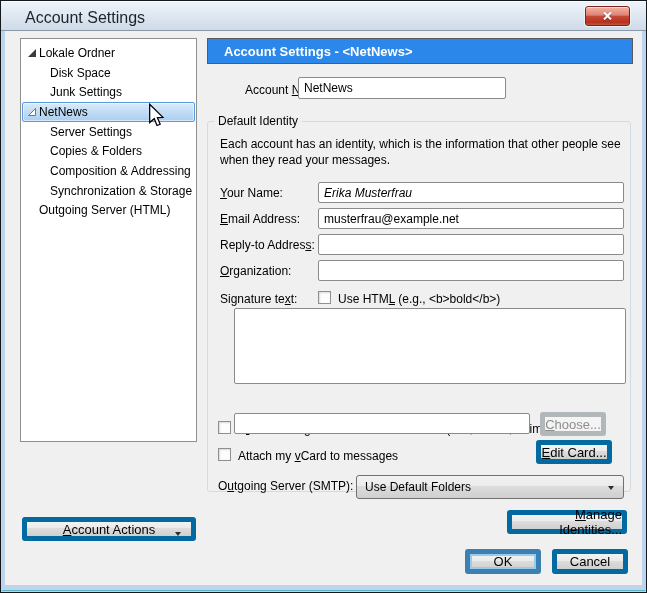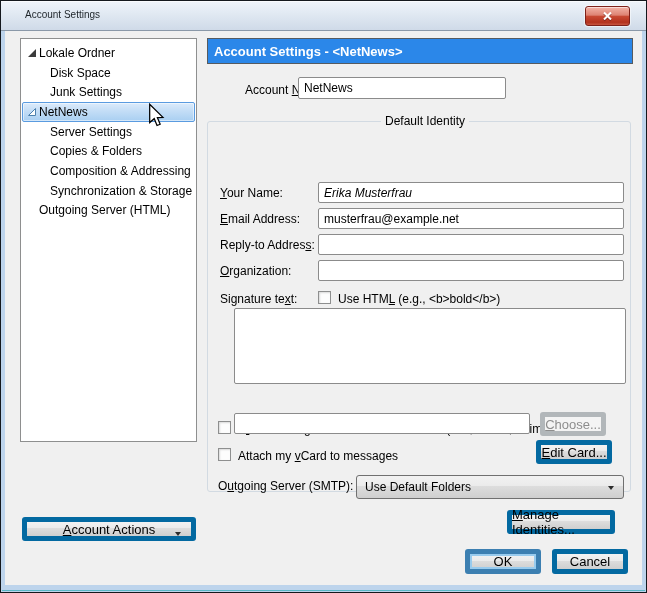--- a/index.html
+++ b/index.html
@@ -7,21 +7,21 @@
   body { font-family:"Liberation Sans", sans-serif; font-size:12px; color:#000; }
 
   .window { position:relative; width:647px; height:593px;
     background:#bdd4ec; border:1px solid #14181d; padding:0 4px 7px 4px; }
   .window::after { content:""; position:absolute; left:1px; right:1px; bottom:1px;
     height:1px; background:#5ab6c6; }
 
   .titlebar { position:relative; height:30px; margin:0 -4px;
     background:linear-gradient(180deg,#eff4fa 0%,#e2eaf3 40%,#cfdae8 100%);
     border-bottom:1px solid #8a98a8; box-shadow: inset 0 1px 0 #f9fbfd; }
-  .title-text { position:absolute; left:24px; top:8px; font-size:10px; color:#1d2429; }
+  .title-text { position:absolute; left:24px; top:8px; font-size:16px; color:#1d2429; }
 
   .close-btn { position:absolute; right:16px; top:5px; width:45px; height:20px;
     border:1px solid #7e211a; border-radius:3px;
     background:linear-gradient(180deg,#f3b3a7 0%,#dd8272 46%,#c94a34 50%,#b3331f 85%,#c65540 100%);
     box-shadow: inset 0 1px 0 rgba(255,255,255,.55), 0 0 0 1px rgba(255,255,255,.5);
     display:flex; align-items:center; justify-content:center; cursor:default; }
 
   .client { position:relative; width:637px; height:554px; background:#f0f0f0; overflow:hidden; }
 
   
@@ -45,55 +45,55 @@
     border:5px solid #0369a1; border-radius:3px; font-size:13px; cursor:default; }
   .btn.default { border-color:#3c7fb1; box-shadow: inset 0 0 0 2px #98cbee; }
   .btn.disabled { background:#f4f4f4; border-color:#b2b7ba; color:#8d8d8d; }
   .drop-arrow { width:0; height:0; border-left:3.5px solid transparent;
     border-right:3.5px solid transparent; border-top:4px solid #2c2c2c; }
   .account-actions .drop-arrow { position:absolute; right:10px; top:10px; }
 
   
   .banner { position:absolute; left:202px; top:7px; width:426px; height:26px;
     background:#2b87e9; border:1px solid #565b60; display:flex; align-items:center;
-    padding-left:6px; }
+    padding-left:16px; }
   .banner-title { color:#fff; font-weight:bold; font-size:13px; }
 
   .label { position:absolute; white-space:nowrap; }
   .tb { position:absolute; background:#fff; border:1px solid #8b8b8b; border-radius:2px;
     font-family:"Liberation Sans",sans-serif; font-size:12px; padding:0 5px; height:22px; }
   textarea.tb { resize:none; padding:2px 5px; }
 
   .acct-name-label { left:202px; top:52px;margin-left:38px; }
   .acct-name-input { left:293px; top:46px; width:208px; }
 
   fieldset.identity { position:absolute; left:202px; top:83px; width:424px; height:378px;
     border:1px solid #d2dae2; border-radius:3px; min-width:0; }
-  fieldset.identity legend { margin-left:6px; padding:0 4px; font-size:12px;text-align:center; }
+  fieldset.identity legend { margin-left:6px; padding:0 4px; font-size:12px; }
   .desc { position:absolute; left:12px; top:8px; width:408px; line-height:16px; }
 
   .f-label { position:absolute; left:12px; white-space:nowrap; }
   .f-input { position:absolute; left:110px; width:306px; height:21px; }
 
   .checkbox { position:absolute; width:13px; height:13px; background:#fdfdfd;
     border:1px solid #8e8f8f; box-shadow: inset 1px 1px 2px rgba(0,0,0,.14); }
   .cb-label { position:absolute; white-space:nowrap; }
 
   .sig-textarea { left:26px; top:180px; width:392px; height:76px; }
   .file-input { left:26px; top:285px; width:296px; height:21px; }
   .choose-btn { position:absolute; left:332px; top:284px; width:66px; height:24px; }
   .editcard-btn { position:absolute; left:328px; top:312px; width:76px; height:24px; }
 
   .combobox { position:absolute; left:148px; top:347px; width:268px; height:24px;
     background:linear-gradient(180deg,#f2f2f2 0%,#ebebeb 45%,#dddddd 46%,#cfcfcf 100%);
     border:1px solid #707070; border-radius:3px; display:flex; align-items:center;
     padding:0 24px 0 8px; cursor:default; }
   .combobox .drop-arrow { position:absolute; right:9px; top:10px; }
 
-  .manage-btn { position:absolute; left:502px; top:479px; width:108px; height:24px; }
+  .manage-btn { position:absolute; left:502px; top:479px; width:120px; height:24px;text-align:right; }
   .ok-btn { position:absolute; left:460px; top:518px; width:76px; height:25px; }
   .cancel-btn { position:absolute; left:547px; top:518px; width:76px; height:25px; }
 
   .cursor { position:absolute; left:142px; top:72px; width:18px; height:24px; z-index:5; }
   u { text-decoration:underline; }
 </style>
 </head>
 <body>
 
 <div class="window">
@@ -158,20 +158,21 @@
 
     <div class="banner">
       <span class="banner-title">Account Settings - &lt;NetNews&gt;</span>
     </div>
 
     <span class="label acct-name-label">Account <u>N</u>ame:</span>
     <input class="tb acct-name-input" value="NetNews" style="">
 
     <fieldset class="identity">
       <legend>Default Identity</legend>
+      <div class="desc">Each account has an identity, which is the information that other people see when they read your messages.</div>
 
       <span class="f-label" style="top:58px"><u>Y</u>our Name:</span>
       <input class="tb f-input" style="top: 54px; font-style: italic;" value="Erika Musterfrau">
 
       <span class="f-label" style="top:84px"><u>E</u>mail Address:</span>
       <input class="tb f-input" style="top: 80px;" value="musterfrau@example.net">
 
       <span class="f-label" style="top:110px">Reply-to Addres<u>s</u>:</span>
       <input class="tb f-input" style="top: 106px;" value="">
 

